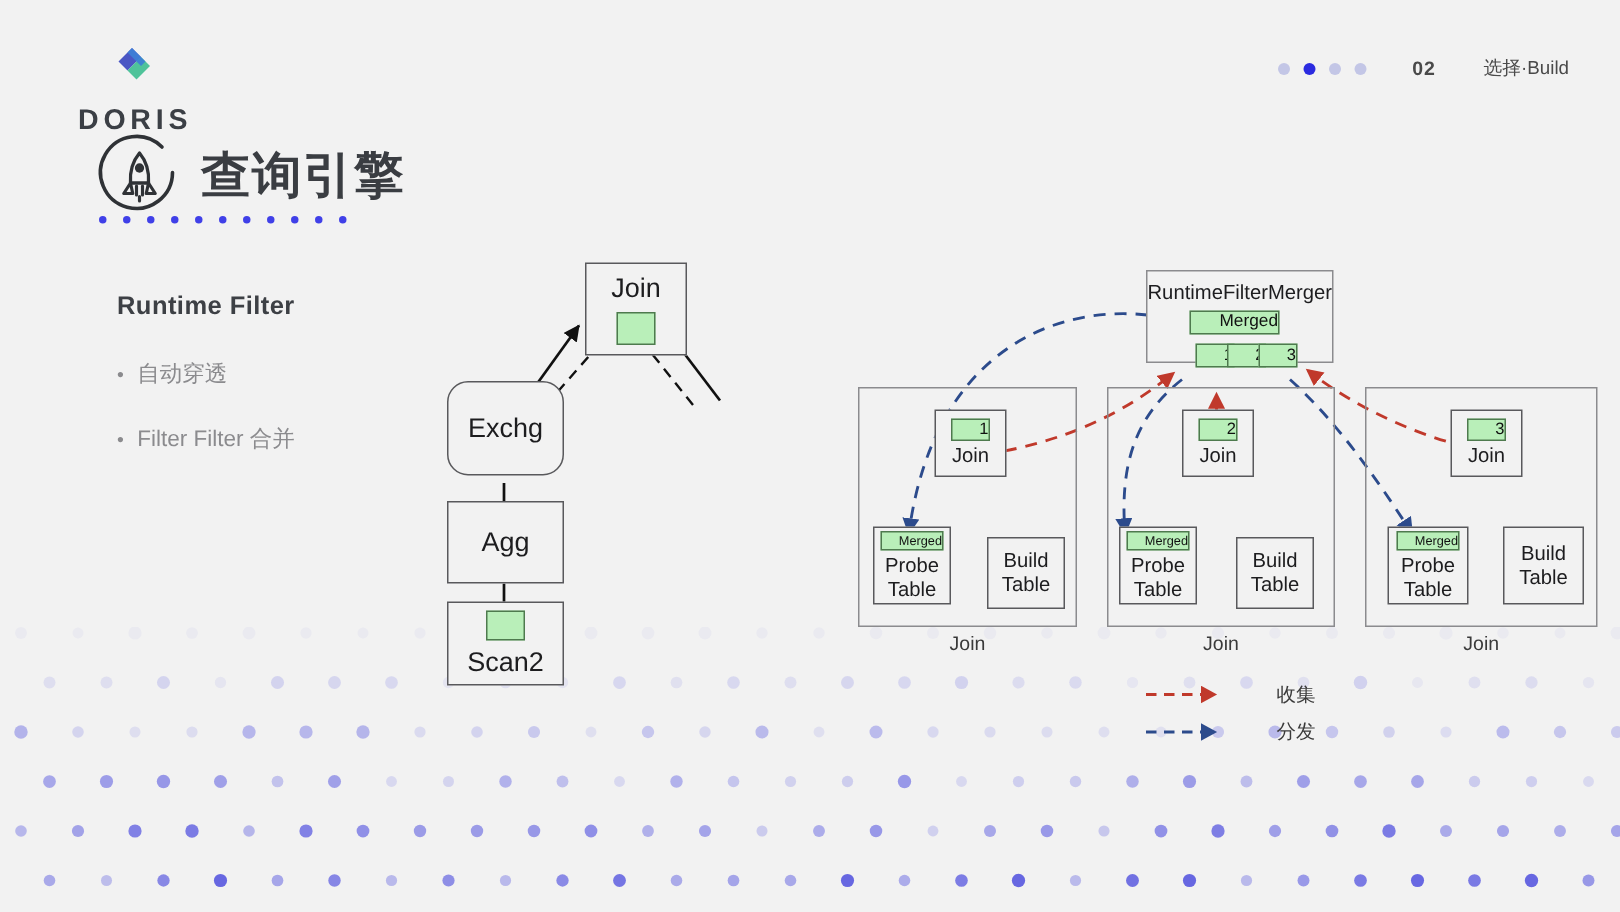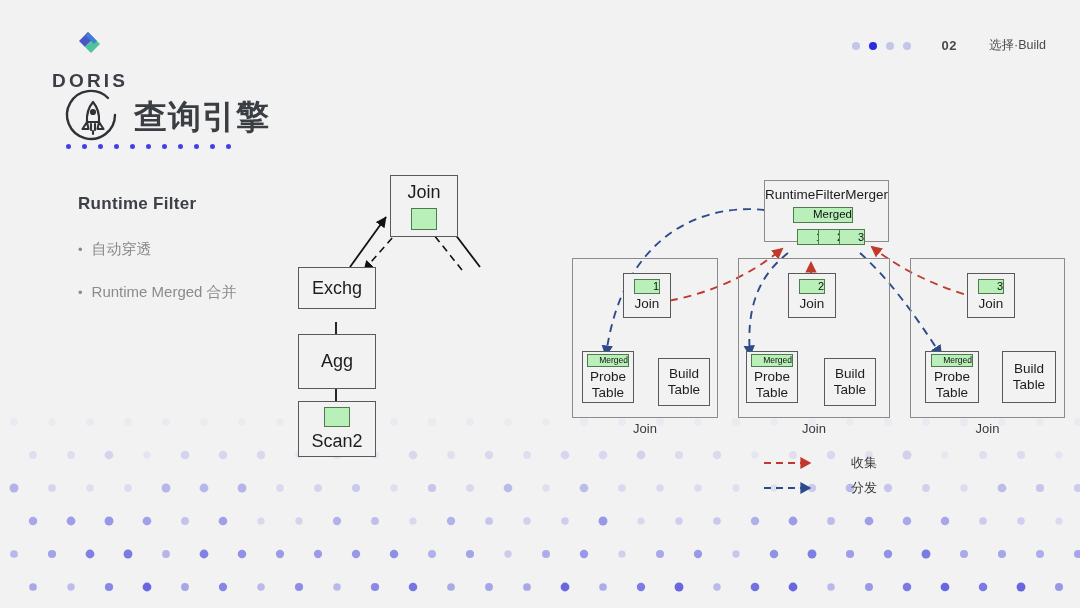--- a/index.html
+++ b/index.html
@@ -297,21 +297,21 @@
 </div>
 
 <div class="copy">
   <h3>Runtime Filter</h3>
   <div class="bullet">
     <span class="bdot">•</span>
     <span>自动穿透</span>
   </div>
   <div class="bullet">
     <span class="bdot">•</span>
-    <span>Runtime Merged 合并</span>
+    <span>Filter Filter 合并</span>
   </div>
 </div>
 
 <div class="diagram" style="left:290px; top:170px; width:260px; height:290px;">
   <svg class="edges" width="260" height="290">
     <defs>
       <marker id="ah" markerWidth="7" markerHeight="7" refX="5.6" refY="3" orient="auto">
         <path d="M0,0 L6,3 L0,6 z" fill="#111"></path>
       </marker>
     </defs>
@@ -327,21 +327,21 @@
     <path d="M46,152 L46,184" stroke="#111" stroke-width="1.8" fill="none" marker-end="url(#ah)"></path>
 
     <path d="M46,219 L46,251" stroke="#111" stroke-width="1.8" fill="none" marker-end="url(#ah)"></path>
   </svg>
 
   <div class="node" style="left:100px; top:5px; width:68px; height:62px;">
     <span>Join</span>
     <span class="green" style="width:25px;height:22px;margin-top:5px;"></span>
   </div>
 
-  <div class="node" style="left:8px; top:97px; width:78px; height:42px;">
+  <div class="node" style="left:8px; top:84px; width:78px; height:63px;border-radius:14px;">
     <span>Exchg</span>
   </div>
 
 
   <div class="node" style="left:8px; top:164px; width:78px; height:55px;">
     <span>Agg</span>
   </div>
 
   <div class="node" style="left:8px; top:231px; width:78px; height:56px;">
     <span class="green" style="width:25px;height:20px;margin-bottom:4px;"></span>

